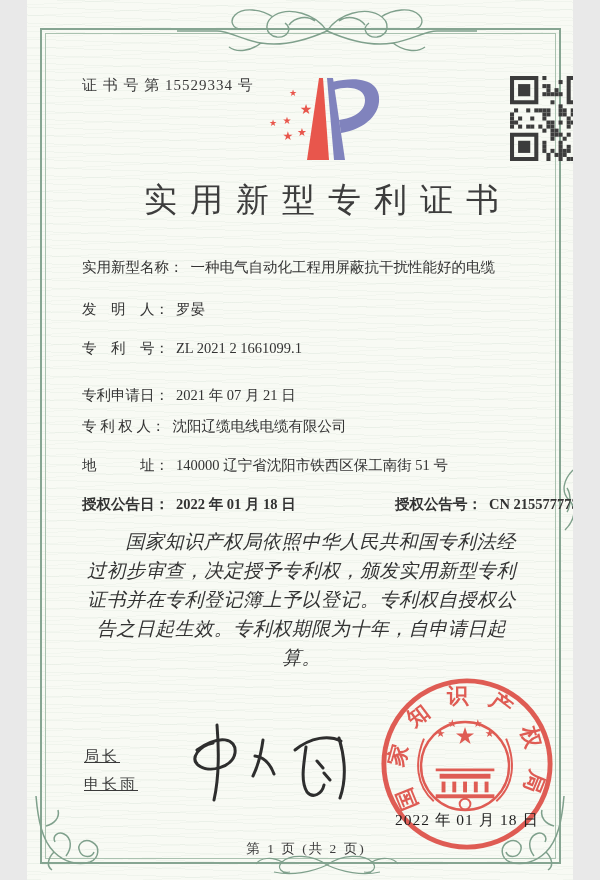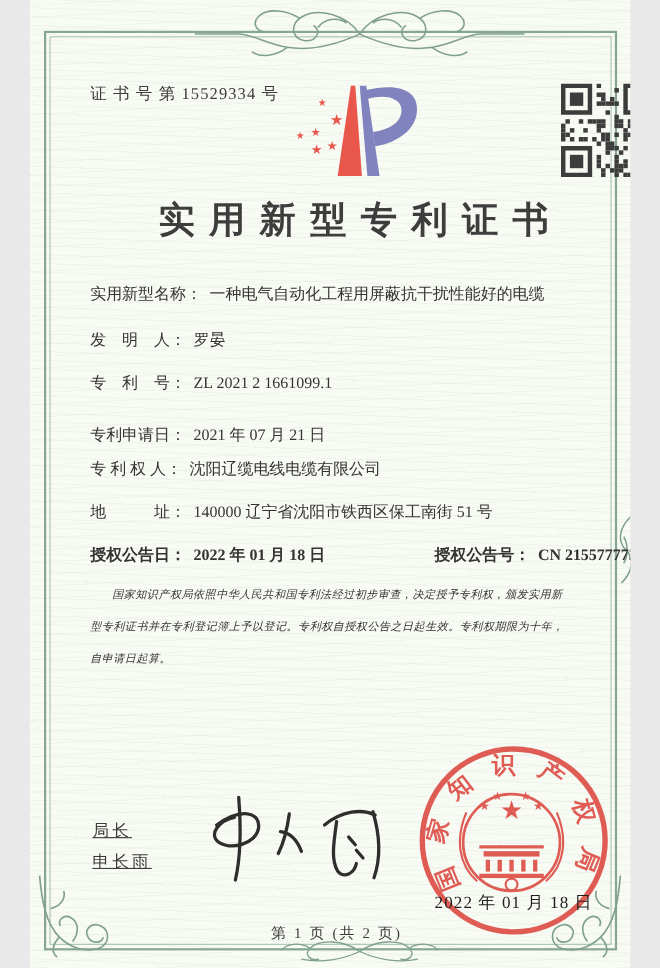--- a/index.html
+++ b/index.html
@@ -13,29 +13,29 @@
     font-family:"Liberation Serif","DejaVu Serif",serif;
     color:#333;
   }
   .frame-outer{position:absolute;left:13px;top:28px;right:12px;bottom:16px;border:2px solid #86a592;}
   .frame-inner{position:absolute;left:3px;top:3px;right:3px;bottom:3px;border:1px solid #aac2b0;}
   .certno{position:absolute;left:55px;top:76px;font-size:15px;letter-spacing:1px;color:#3b3b3b;}
   .logo{position:absolute;left:230px;top:72px;width:140px;height:96px;}
   .qr{position:absolute;left:483px;top:76px;width:85px;height:85px;}
   .title{
     position:absolute;left:0;right:0;top:178px;text-align:center;
-    font-size:33px;font-weight:700;letter-spacing:13px;color:#3d3d3d;text-indent:13px;padding-left:43px;
+    font-size:33px;font-weight:400;letter-spacing:13px;color:#3d3d3d;text-indent:13px;padding-left:43px;
   }
   .row{position:absolute;left:55px;font-size:14.5px;white-space:nowrap;color:#333;}
   .row .val{margin-left:7px;margin-top:44px;}
   .r1{top:258px}.r2{top:300px}.r3{top:339px}.r4{top:386px}.r5{top:417px}.r6{top:456px}.r7{top:495px}
   .r7b{position:absolute;left:313px;top:0;text-align:right;}
   .r7{width:520px;font-weight:bold;}
-  .paras{position:absolute;left:55px;right:52px;top:527px;font-size:10px;line-height:29px;
-    font-style:italic;letter-spacing:0.5px;color:#333;}
+  .paras{position:absolute;left:55px;right:52px;top:527px;font-size:19px;line-height:29px;
+    font-style:italic;letter-spacing:0.5px;color:#333;text-align:center;}
   .paras p{margin:0;text-indent:2em;}
   .signer{position:absolute;left:57px;top:742px;font-family:"Liberation Sans","DejaVu Sans",sans-serif;
     font-size:15px;letter-spacing:3px;color:#3a3a3a;line-height:28px;text-decoration:underline;}
   .signature{position:absolute;left:150px;top:720px;width:195px;height:88px;}
   .seal{position:absolute;left:352px;top:676px;width:176px;height:176px;opacity:0.92;}
   .seal-date{position:absolute;left:368px;top:810px;font-size:15.5px;letter-spacing:1px;color:#1f1f1f;z-index:5;}
   .footer{position:absolute;left:12px;right:0;top:840px;text-align:center;font-size:13.5px;letter-spacing:2px;color:#3c3c3c;}
   .orn{position:absolute;pointer-events:none;}
   .orn-top{left:150px;top:5px;width:300px;height:48px;}
   .orn-bc{left:225px;top:852px;width:150px;height:26px;}

